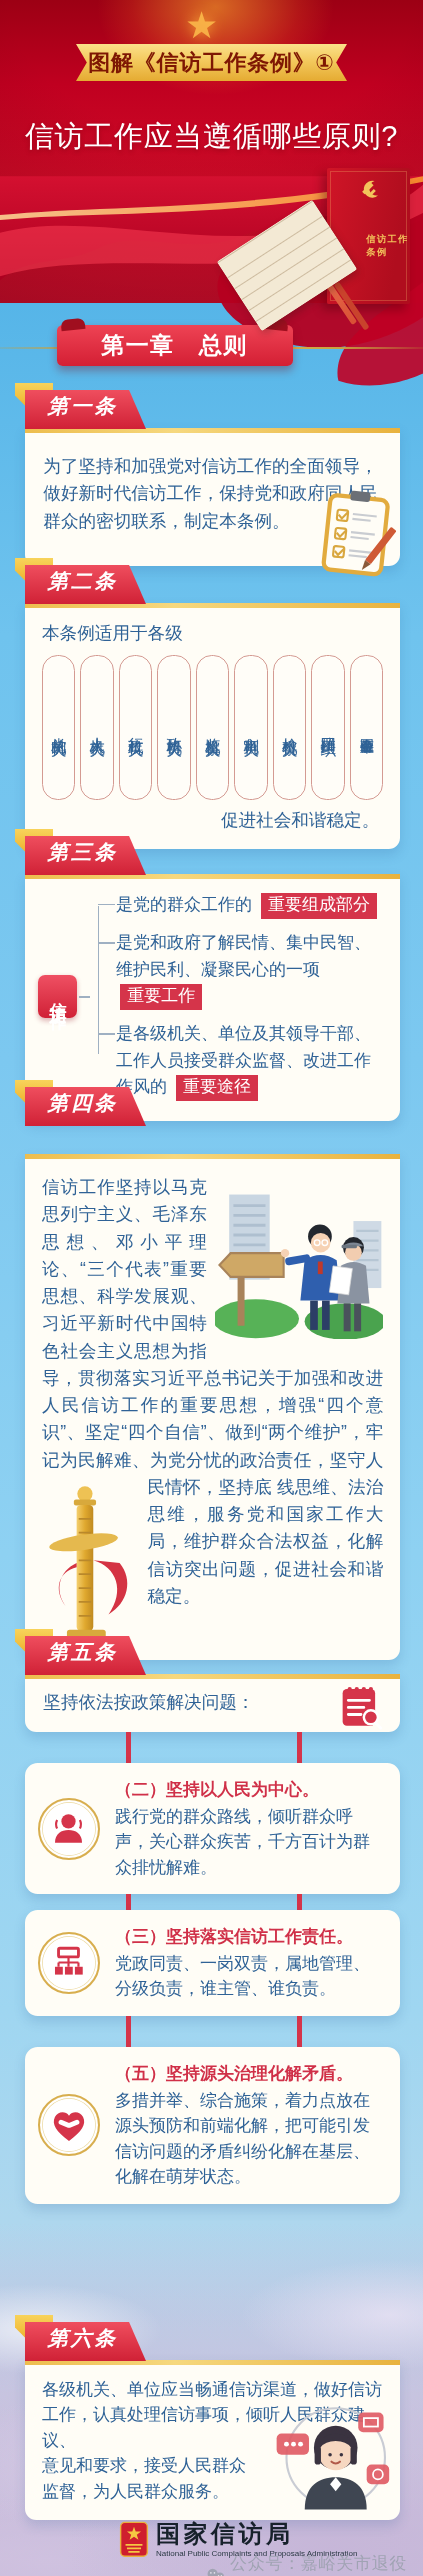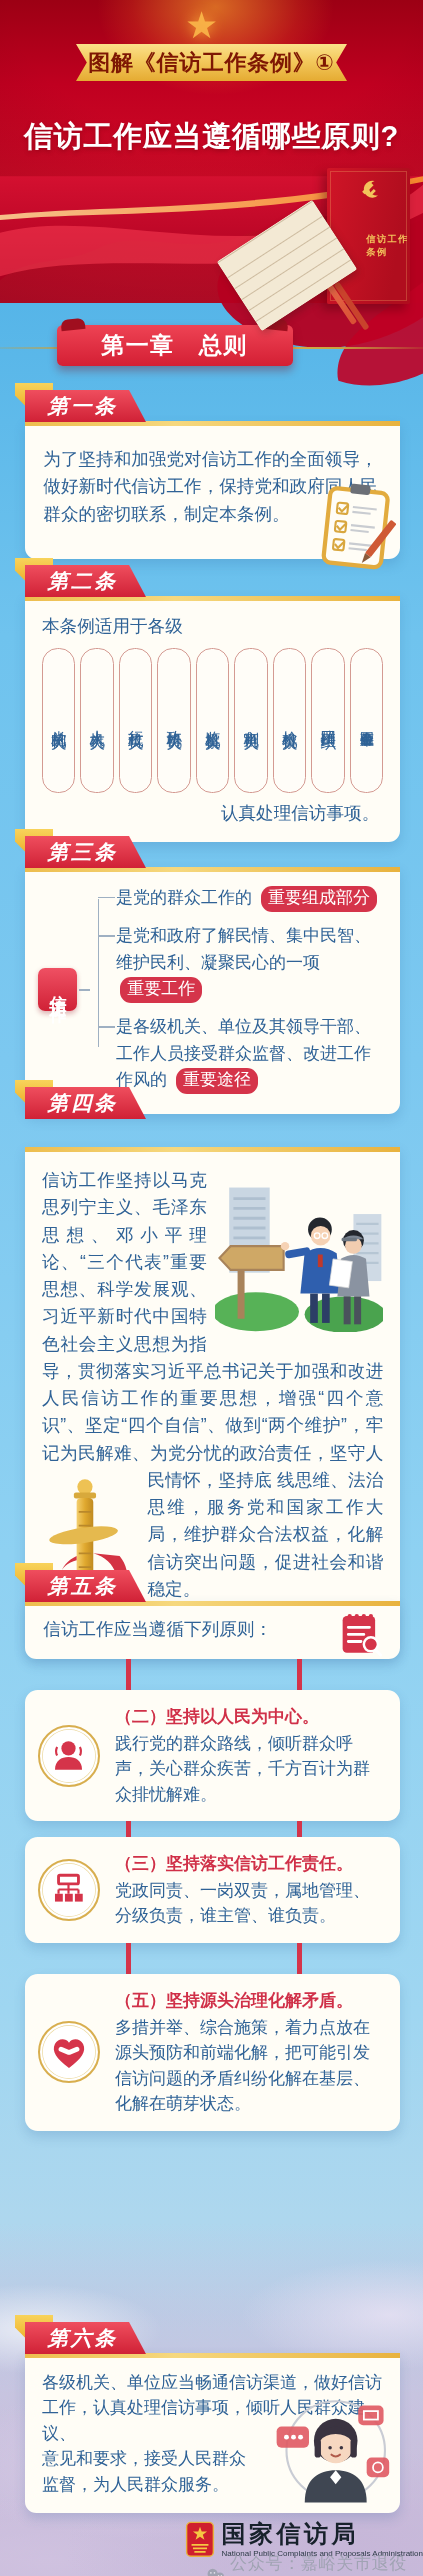--- a/index.html
+++ b/index.html
@@ -16,21 +16,21 @@
     background:radial-gradient(closest-side,rgba(255,175,45,.6),rgba(255,120,30,.18) 55%,transparent 78%);}
   .hero-star{position:absolute;top:4.2px;left:185px;font-size:37px;color:#ffc14d;opacity:.85;text-shadow:0 0 14px #ffb13a;}
   .silk{position:absolute;top:176px;left:0;width:423px;height:219px;z-index:2;}
   .gold-badge{position:absolute;top:44px;left:76px;width:271px;height:37px;z-index:3;
     background:linear-gradient(180deg,#fbe08a,#f3c95d 45%,#e5ab32);
     clip-path:polygon(0 0,100% 0,96% 50%,100% 100%,0 100%,4% 50%);
     display:flex;align-items:center;justify-content:center;
     font-size:22px;font-weight:bold;color:#7e1703;letter-spacing:0.7px;
     box-shadow:0 2.8px 7px rgba(90,0,10,.35);}
   .hero-title{position:absolute;top:117px;left:0;width:423px;text-align:center;z-index:3;
-    font-size:29px;font-weight:bold;color:#ffffff;letter-spacing:0.7px;
+    font-size:29px;font-weight:normal;color:#ffffff;letter-spacing:0.7px;
     text-shadow:0 2.1px 4.2px rgba(110,0,14,.45);}
   .red-book{position:absolute;right:12.7px;top:168px;width:83px;height:136px;z-index:4;
     background:linear-gradient(100deg,#d01527,#b00d1e 80%);border-radius:2.1px;
     box-shadow:-4.2px 5.6px 10px rgba(80,0,10,.4);outline:0.7px solid rgba(255,210,120,.25);outline-offset:-4.2px;
     display:flex;flex-direction:column;align-items:center;}
   .red-book .emblem{margin-top:11.3px;}
   .red-book .bt{margin-top:30px;font-family:"Liberation Serif",serif;font-weight:bold;
     font-size:9.2px;color:#f3c45c;letter-spacing:1.4px;margin-left:39px;}
   .letter{position:absolute;right:79px;top:224px;width:114px;height:83px;z-index:5;
     background:#f3e9d4;border-radius:2.8px;transform:rotate(-33deg);
@@ -49,21 +49,21 @@
     background:linear-gradient(180deg,#ee4354,#d41f34);border-radius:5.6px;
     display:flex;align-items:center;justify-content:center;
     font-size:23px;font-weight:bold;color:#fff;letter-spacing:1.4px;
     box-shadow:0 4.2px 8.5px rgba(120,10,25,.35);}
   .chapter-ribbon::before,.chapter-ribbon::after{content:"";position:absolute;width:24px;height:11.3px;background:#a00f1f;border-radius:7px 7px 0 0;top:-5.6px;}
   .chapter-ribbon::before{left:4.2px;transform:rotate(-6deg);}
   .chapter-ribbon::after{right:4.2px;transform:rotate(6deg);}
 
   
   .sec{position:absolute;left:0;width:423px;z-index:2;}
-  .ribbon{position:relative;margin-left:25px;width:121px;height:32px;z-index:3;
+  .ribbon{position:relative;margin-left:25px;width:121px;height:39px;z-index:3;
     background:linear-gradient(180deg,#ef4e5e,#d02136);
     clip-path:polygon(0 0,86% 0,100% 100%,0 100%);
     color:#fff;font-family:"Liberation Serif",serif;font-weight:bold;font-style:italic;
     font-size:20.5px;line-height:32px;padding-left:22.6px;letter-spacing:2.8px;}
   .fold{position:absolute;left:15px;width:38px;height:22.6px;margin-top:-7px;z-index:2;
     background:linear-gradient(180deg,#f8d35b,#eeb32f);
     clip-path:polygon(0 0,100% 0,100% 100%,26% 100%,0 55%);}
   .card{position:relative;margin:-1.4px 22.6px 0 25px;background:#fffdf6;
     border-radius:0 0 11.3px 11.3px;box-shadow:0 5.6px 11.3px rgba(40,90,150,.18);
     color:#2f6296;font-size:17.6px;line-height:1.55;}
@@ -89,21 +89,21 @@
   .s3-card{padding:18.3px 14px 20px 12.7px;}
   .s3-row{display:flex;align-items:center;position:relative;}
   .s3-subject{flex:0 0 auto;margin-right:18.3px;writing-mode:vertical-rl;text-orientation:upright;
     background:linear-gradient(180deg,#ef5063,#d02136);color:#fff;font-weight:bold;font-size:17px;
     letter-spacing:4.2px;padding:12.7px 6.4px;border-radius:7px;box-shadow:0 2.8px 5.6px rgba(150,20,35,.3);}
   .s3-stub{position:absolute;left:41px;top:50%;width:11.3px;height:1.4px;background:#9fb0c2;}
   .s3-items{flex:1;position:relative;padding-left:21px;display:flex;flex-direction:column;gap:11.3px;}
   .s3-items::before{content:"";position:absolute;left:2.8px;top:14px;bottom:47px;width:1.4px;background:#9fb0c2;}
   .s3-item{position:relative;font-size:17px;}
   .s3-item::before{content:"";position:absolute;left:-18.3px;top:12px;width:17px;height:1.4px;background:#9fb0c2;}
-  .badge-red{display:inline-block;background:#d5344a;color:#fff;border-radius:11px;
+  .badge-red{display:inline-block;background:#d5344a;color:#fff;border-radius:0;
     padding:0.7px 7px 2.1px;margin-left:4.2px;font-size:17px;line-height:1.35;}
 
   
   .s4-card{padding:20px 17px 18.3px;text-align:justify;margin-top:28px;}
   .fig-right{float:right;width:168px;height:164px;margin:1.4px 0 4.2px 8.5px;}
   .fig-left{float:left;width:97px;height:164px;margin:4.2px 8.5px 0 0;}
   .clearfix::after{content:"";display:block;clear:both;}
 
   
   .s5-intro{padding:15.5px 78px 15.5px 18.3px;min-height:58px;}
@@ -121,21 +121,21 @@
   .ptitle{color:#d03048;font-weight:bold;margin-bottom:1.4px;}
 
   
   .s6-card{padding:17px 17px 15.5px;min-height:151px;font-size:17px;line-height:1.5;}
   .s6a{display:block;}
   .s6b{display:block;padding-right:128px;}
   .s6-fig{position:absolute;right:8.5px;bottom:1.4px;}
 
   
   .footer{position:absolute;top:2521px;left:0;width:423px;z-index:3;}
-  .f-row{margin-left:119px;display:flex;gap:7px;align-items:flex-start;justify-content:flex-end;}
+  .f-row{margin-left:119px;display:flex;gap:7px;align-items:flex-start;}
   .f-cn{font-size:24px;font-weight:bold;color:#17212b;letter-spacing:3.5px;line-height:1.1;}
   .f-en{font-size:8px;color:#2c3a45;font-weight:normal;margin-top:2.1px;}
   .watermark{position:absolute;top:2552px;left:206px;z-index:3;display:flex;align-items:center;gap:5.6px;
     color:#9aa0ad;opacity:.85;font-size:17px;letter-spacing:0.7px;}
 
   
   .clouds{position:absolute;top:2223px;left:0;width:423px;height:353px;z-index:1;pointer-events:none;
     background:
       radial-gradient(ellipse 183px 64px at 8% 30%,rgba(255,255,255,.65),transparent 70%),
       radial-gradient(ellipse 212px 78px at 92% 26%,rgba(240,230,246,.7),transparent 70%),
@@ -235,21 +235,21 @@
         <div class="org">党的机关</div>
         <div class="org">人大机关</div>
         <div class="org">行政机关</div>
         <div class="org">政协机关</div>
         <div class="org">监察机关</div>
         <div class="org">审判机关</div>
         <div class="org">检察机关</div>
         <div class="org">群团组织</div>
         <div class="org small">国有企事业单位</div>
       </div>
-      <div class="s2-outro">认真处理信访事项。</div>
+      <div class="s2-outro">促进社会和谐稳定。</div>
     </div>
   </div>
 
   <div class="sec" style="top:836px">
     <div class="fold"></div>
     <div class="ribbon">
       <span>第三条</span>
     </div>
     <div class="card goldtop s3-card">
       <div class="s3-row">
@@ -322,27 +322,27 @@
         <path d="M53 58h18M53 78h18M53 98h18M53 118h18M53 138h18M53 158h18M53 178h18M53 198h18" stroke="#b9882b" stroke-width="2.5"></path>
         <ellipse cx="60" cy="92" rx="50" ry="11" fill="#e5b94e" transform="rotate(-8 60 92)"></ellipse>
         <path d="M74 118 C108 128 120 162 96 196 C124 180 132 146 112 122 Z" fill="#d43343"></path>
         <path d="M50 122 C24 134 18 162 34 184 C16 160 24 134 50 128 Z" fill="#d43343"></path>
         <rect x="36" y="218" width="56" height="12" rx="4" fill="#d8a93c"></rect>
       </svg>
       <span class="btxt">线思维、法治思维，服务党和国家工作大局，维护群众合法权益，化解信访突出问题，促进社会和谐稳定。</span>
     </div>
   </div>
 
-  <div class="sec" style="top:1570px">
+  <div class="sec" style="top:1636px">
     <div class="fold"></div>
     <div class="ribbon">
       <span>第五条</span>
     </div>
     <div class="card goldtop s5-intro">
-      <span class="btxt">信访工作应当遵循下列原则：</span>
+      <span class="btxt">坚持依法按政策解决问题：</span>
       <svg class="s5-note" width="48" height="48" viewBox="0 0 68 68">
         <rect x="8" y="10" width="46" height="52" rx="6" fill="#d5344a"></rect>
         <circle cx="18" cy="10" r="3" fill="#d5344a"></circle>
           <circle cx="28" cy="10" r="3" fill="#d5344a"></circle>
         <circle cx="38" cy="10" r="3" fill="#d5344a"></circle>
           <circle cx="48" cy="10" r="3" fill="#d5344a"></circle>
         <path d="M16 26h30M16 36h22M16 46h18" stroke="#fff" stroke-width="4" stroke-linecap="round"></path>
         <circle cx="48" cy="50" r="10" fill="#d5344a" stroke="#fff" stroke-width="3.5"></circle>
         <path d="M55 58 l7 7" stroke="#fff" stroke-width="4" stroke-linecap="round"></path>
       </svg>

